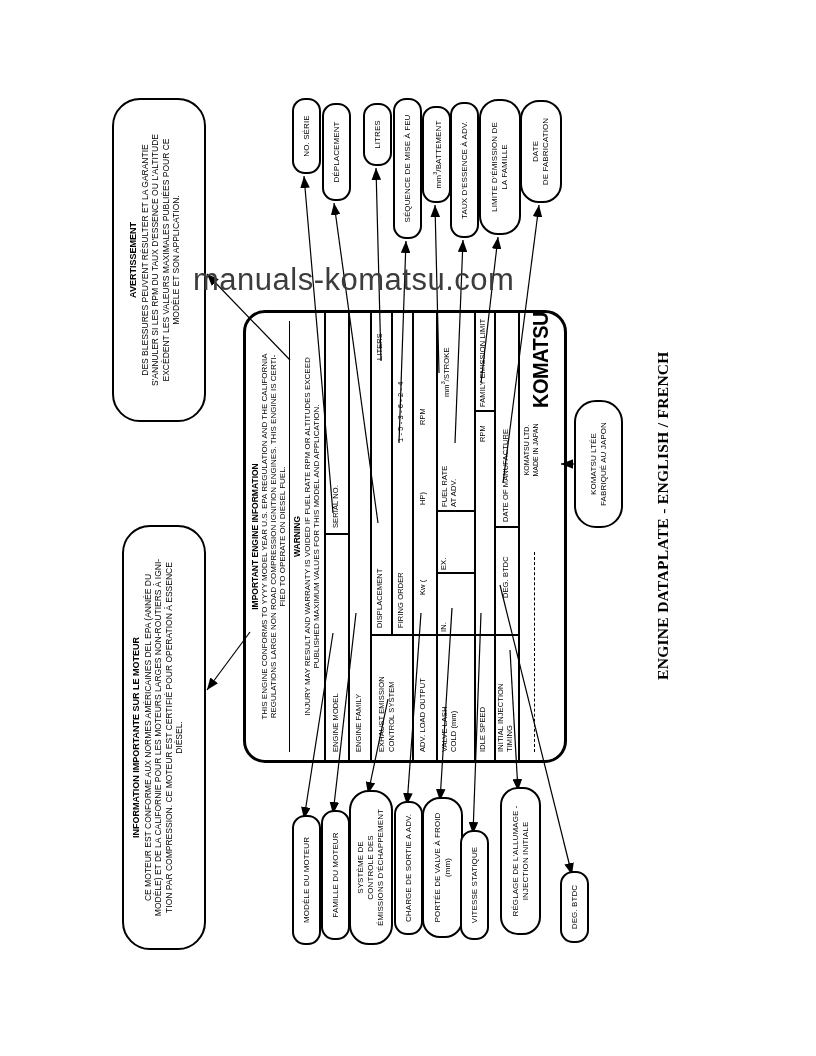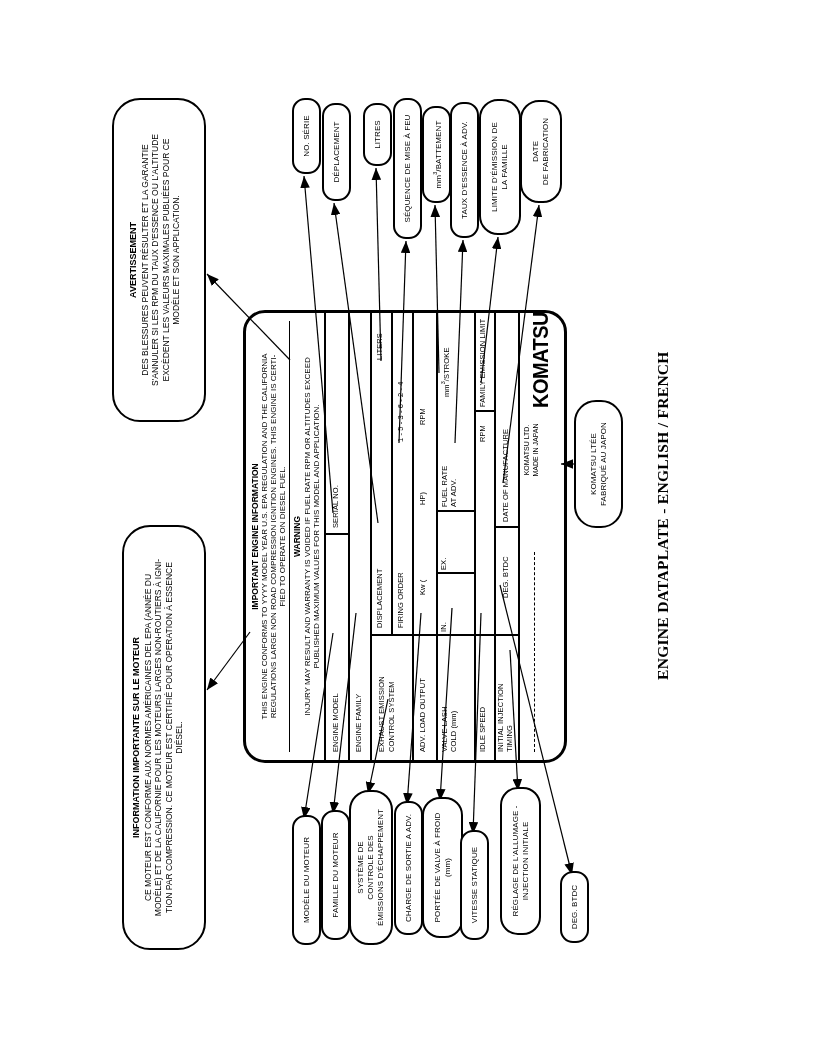--- a/index.html
+++ b/index.html
@@ -213,13 +213,14 @@
       </div>
 
     <div class="pill" style="left:452px;top:464px;width:124px;height:45px;border-radius:22px;">
       <div>KOMATSU LTÉE</div>
       <div>FABRIQUÉ AU JAPON</div>
       </div>
 
     <div class="caption">ENGINE DATAPLATE - ENGLISH / FRENCH</div>
   </div>
 
+  <div class="watermark">manuals-komatsu.com</div>
 </div>
 
 </body></html>

